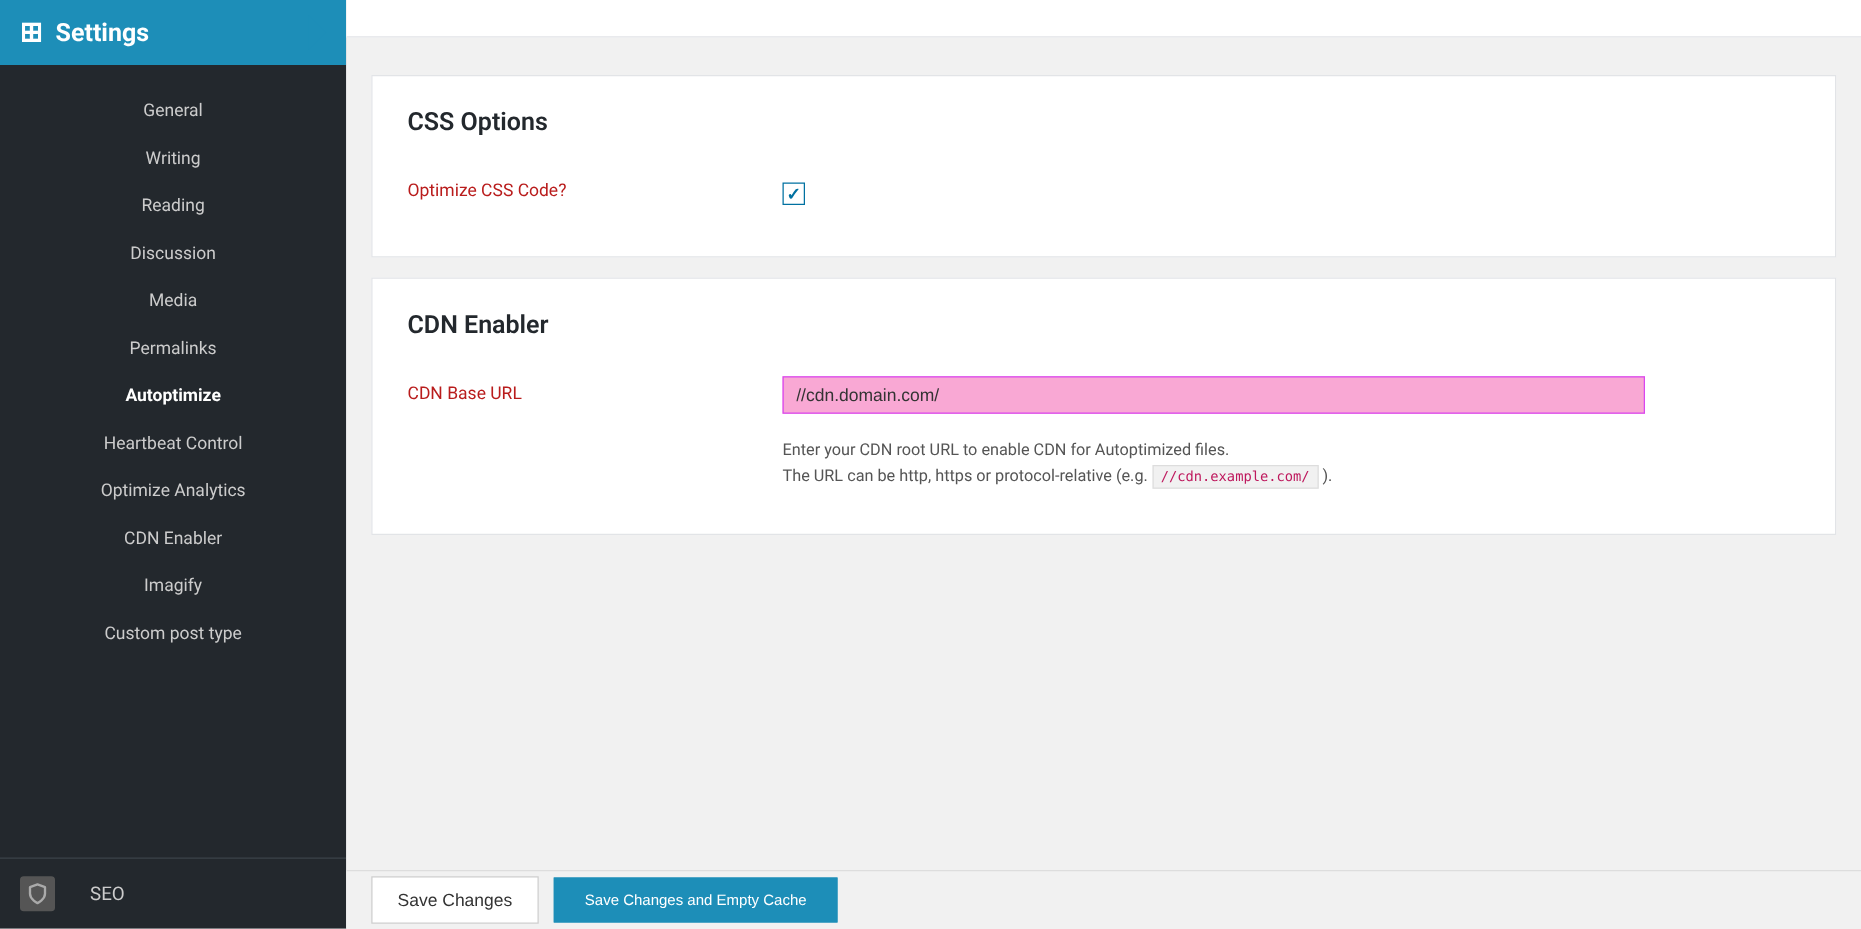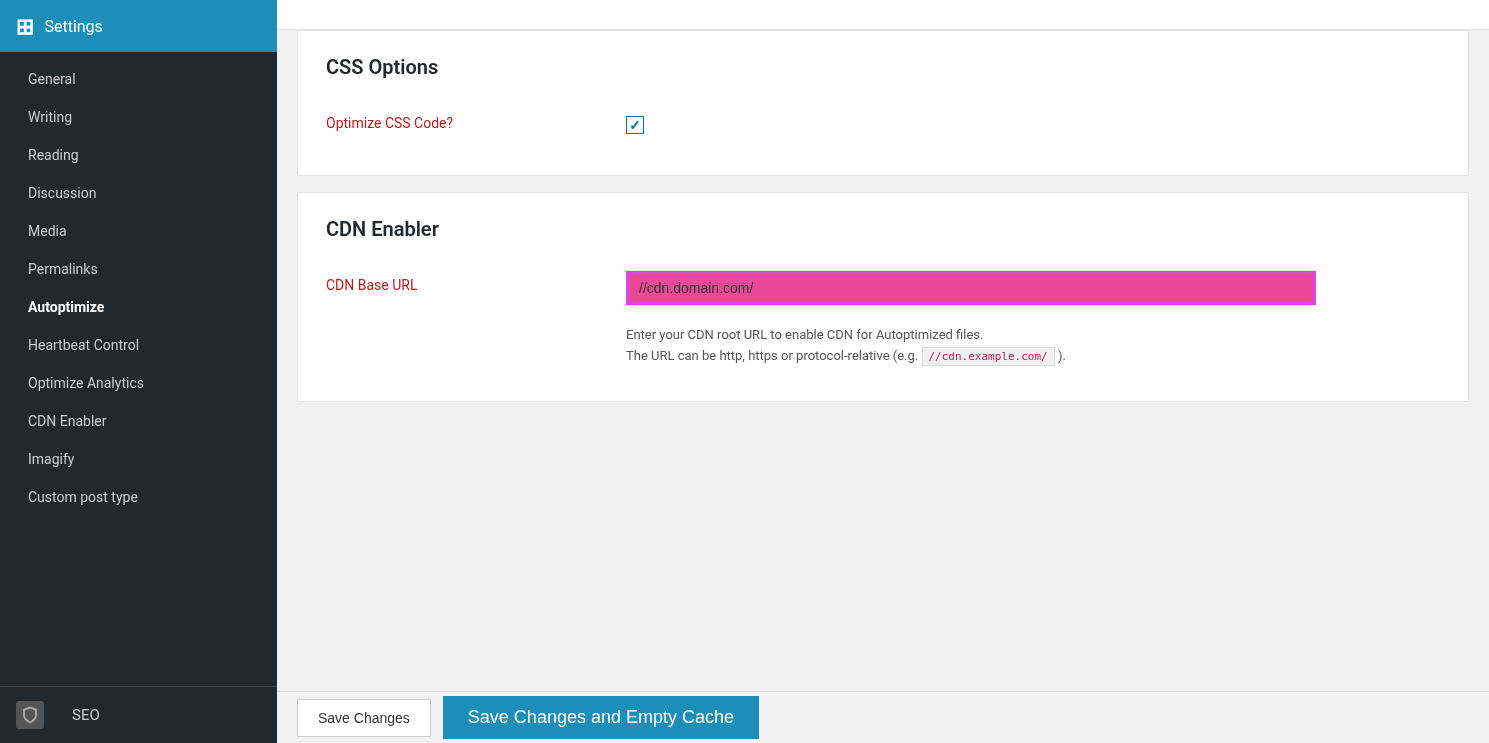--- a/index.html
+++ b/index.html
@@ -24,34 +24,35 @@
       height: 52px;
       gap: 10px;
     }
     .sidebar-header-icon {
       color: #fff;
       font-size: 22px;
       font-weight: bold;
     }
     .sidebar-header-title {
       color: #fff;
-      font-size: 16px;
-      font-weight: 400;
+      font-size: 20px;
+      font-weight: 700;
     }
     .sidebar-arrow {
       margin-left: auto;
       width: 0;
       height: 0;
       border-top: 14px solid transparent;
       border-bottom: 14px solid transparent;
       border-left: 14px solid #1d8eb8;
     }
     .sidebar-nav {
       flex: 1;
-      padding: 8px;
+      padding: 18px;
+      text-align: center;
     }
     .sidebar-nav a {
       display: block;
       padding: 11px 20px;
       color: #ccc;
       text-decoration: none;
       font-size: 14px;
       cursor: pointer;
     }
     .sidebar-nav a.active {
@@ -84,20 +85,21 @@
     }
 
     
     .main-content {
       flex: 1;
       overflow-y: auto;
       background: #f1f1f1;
       padding: 0;
       display: flex;
       flex-direction: column;
+      gap: 30px;
     }
     .content-area {
       flex: 1;
       padding: 0 20px 20px 20px;
       overflow-y: auto;
     }
 
     
     .card {
       background: #fff;
@@ -143,24 +145,24 @@
     }
     .checkbox-styled .checkmark {
       color: #0071a1;
       font-size: 14px;
       font-weight: bold;
     }
     .text-input {
       width: 100%;
       max-width: 690px;
       padding: 6px 10px;
-      border: 3px solid #d946ef;
+      border: 1px solid #d946ef;
       font-size: 14px;
       color: #333;
-      background: #ec4899;
+      background: #f9a8d4;
     }
     .help-text {
       color: #555;
       font-size: 13px;
       margin-top: 20px;
       line-height: 1.6;
     }
     .code-inline {
       font-family: monospace;
       background: #f1f1f1;
@@ -185,21 +187,21 @@
       border: 1px solid #ccc;
       color: #333;
       font-size: 14px;
       cursor: pointer;
     }
     .btn-save-cache {
       padding: 10px 24px;
       background: #1d8eb8;
       border: 1px solid #1d8eb8;
       color: #fff;
-      font-size: 18px;
+      font-size: 12px;
       cursor: pointer;
     }
 
     
     .top-strip {
       height: 30px;
       background: #fff;
       border-bottom: 1px solid #e2e4e7;
     }
   </style>

